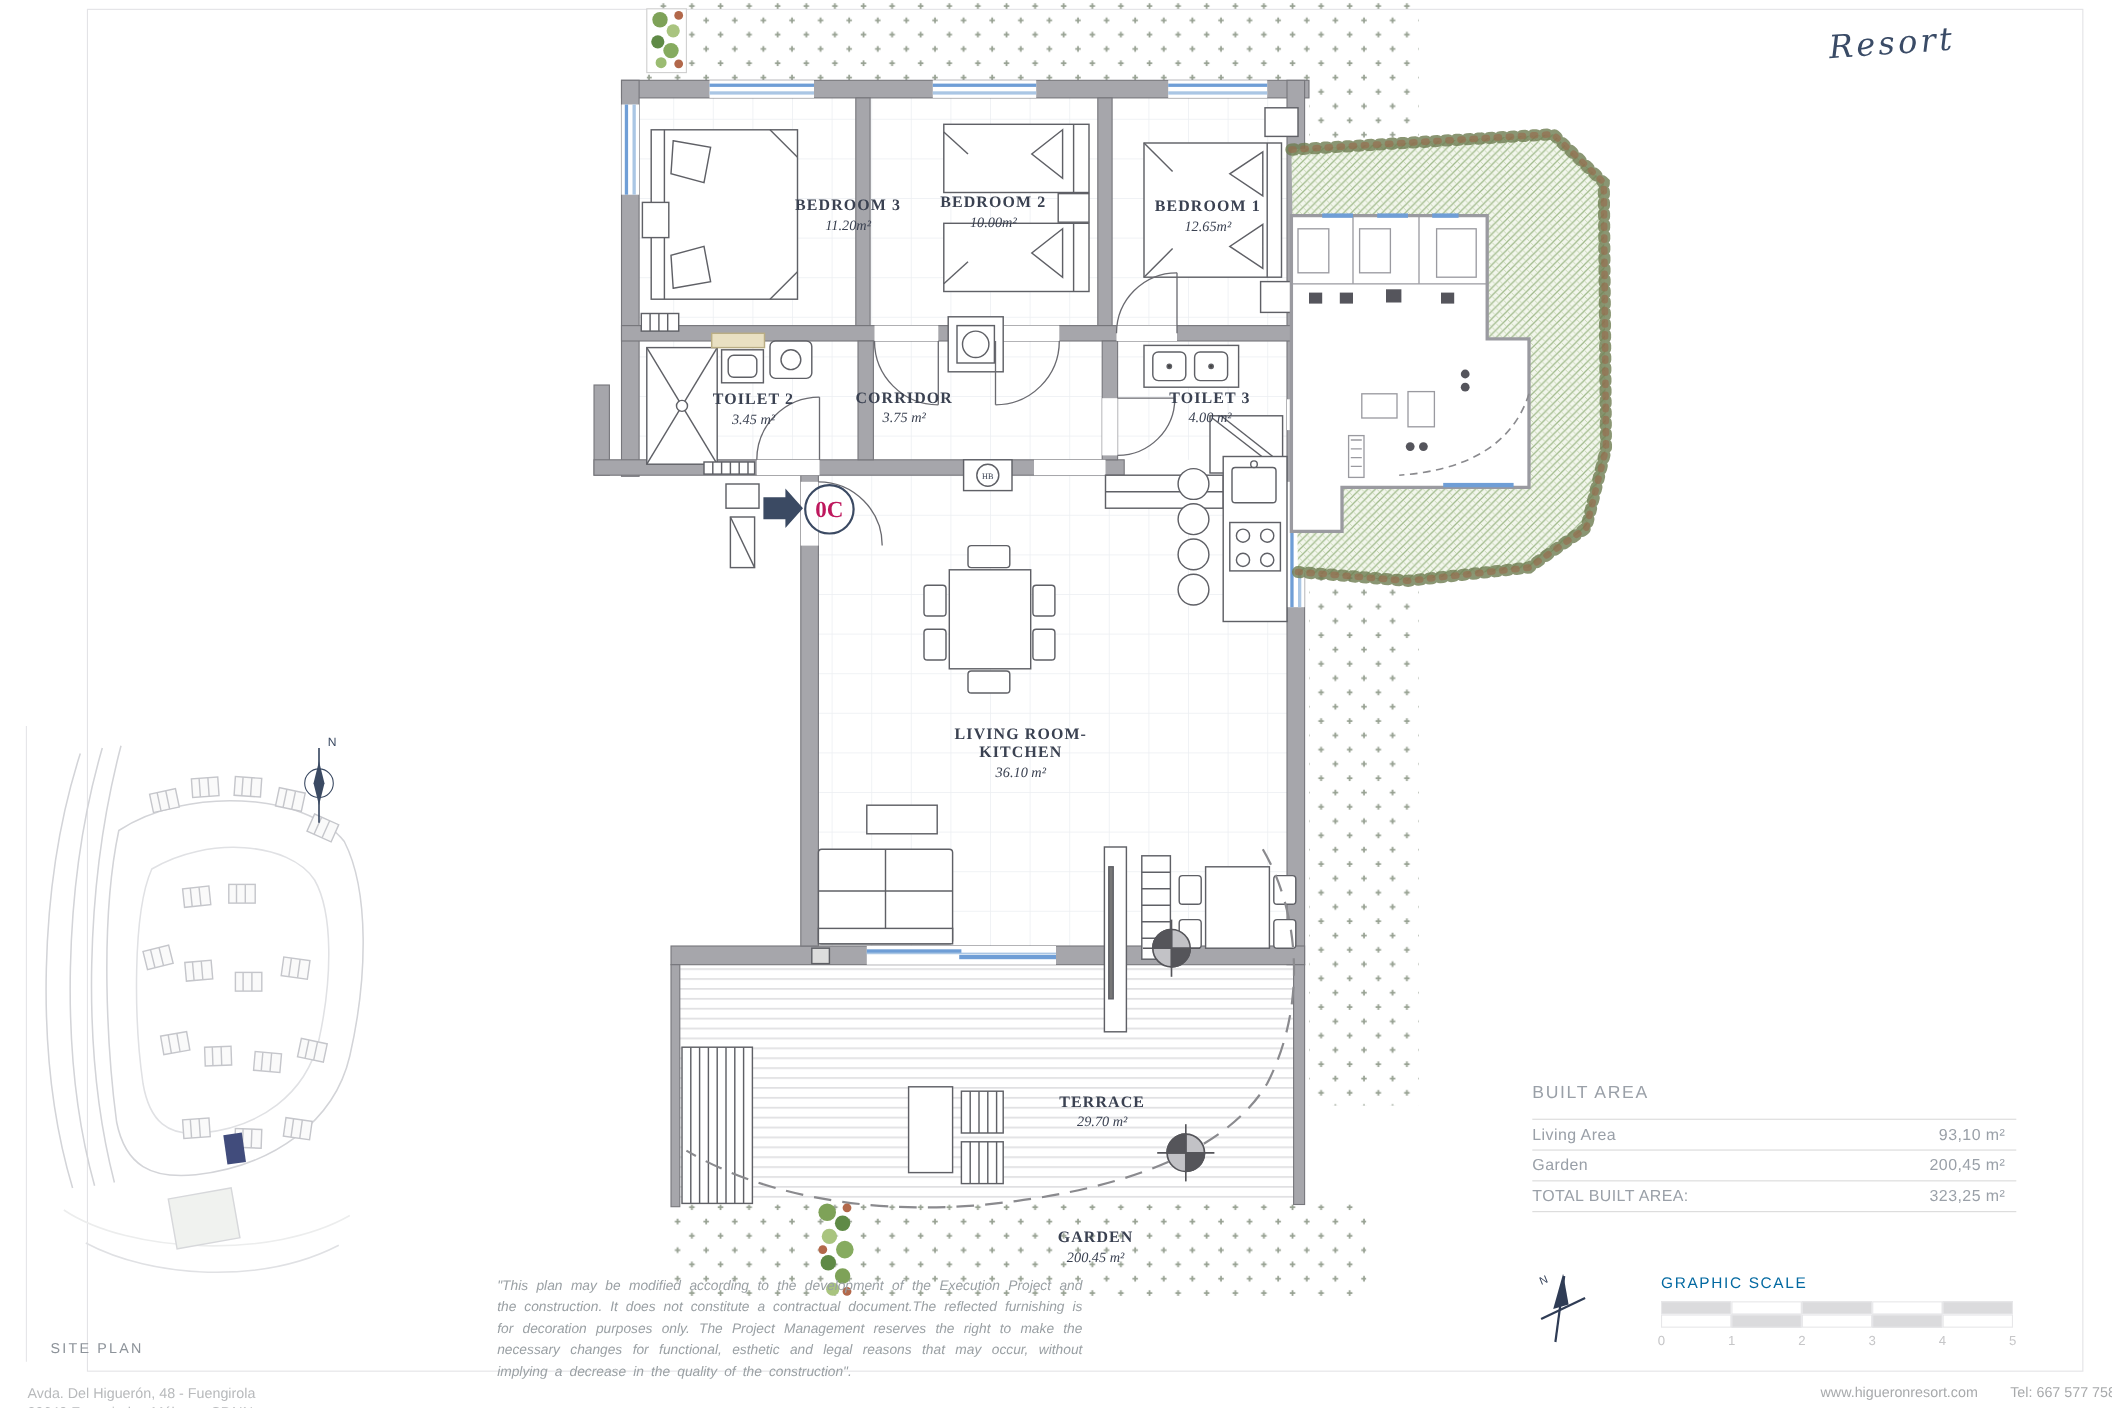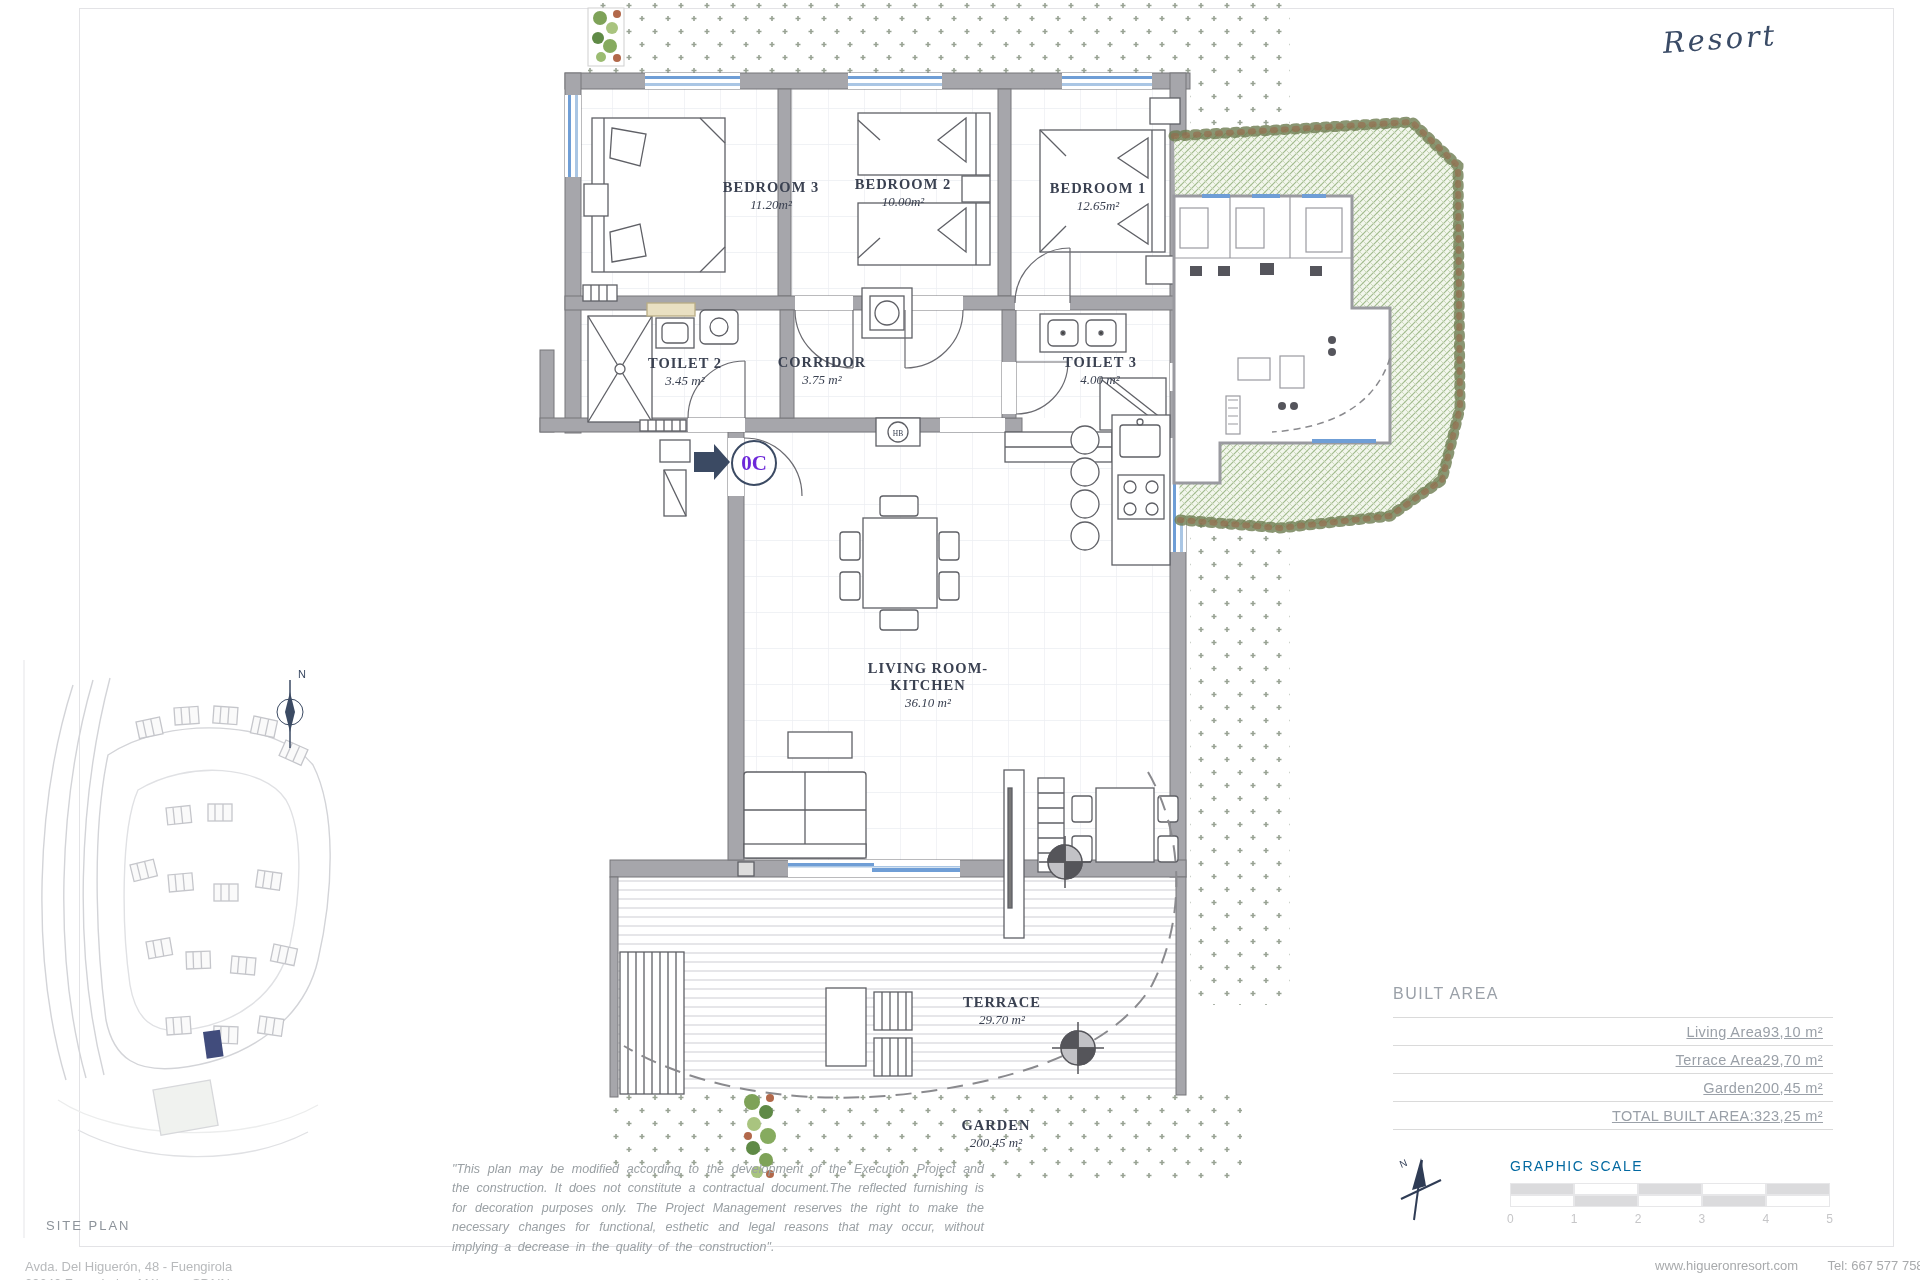--- a/index.html
+++ b/index.html
@@ -20,27 +20,27 @@
 
   
   .room-lbl{position:absolute;transform:translate(-50%,-50%);text-align:center;
             font-family:"Liberation Serif",serif;color:#3a4151;white-space:nowrap;}
   .room-lbl .rname{display:block;font-size:14.5px;font-weight:700;letter-spacing:1px;}
   .room-lbl .rarea{display:block;font-size:13px;font-style:italic;margin-top:1px;}
   .room-lbl.wrap{white-space:normal;width:160px;}
 
   .unit-badge{position:absolute;left:731px;top:440px;width:42px;height:42px;border:2.5px solid #3b4a63;
               border-radius:50%;display:flex;align-items:center;justify-content:center;
-              font-family:"Liberation Serif",serif;font-size:21px;font-weight:700;color:#6d28d9;background:rgba(255,255,255,.6);}
+              font-family:"Liberation Serif",serif;font-size:21px;font-weight:700;color:#be185d;background:rgba(255,255,255,.6);}
 
   
   .built{position:absolute;left:1393px;top:985px;width:440px;color:#9aa0a8;}
   .built .bhead{font-size:16px;letter-spacing:1.5px;margin-bottom:14px;}
-  .built .brow{display:flex;justify-content:flex-end;align-items:center;
-               border-top:1px solid #dadada;height:27px;font-size:14.5px;letter-spacing:.4px;text-decoration:underline;}
+  .built .brow{display:flex;justify-content:space-between;align-items:center;
+               border-top:1px solid #dadada;height:27px;font-size:14.5px;letter-spacing:.4px;}
   .built .brow:last-child{border-bottom:1px solid #dadada;}
   .built .bval{padding-right:10px;}
 
   
   .scaleblock{position:absolute;left:1398px;top:1152px;width:440px;height:92px;color:#b9bcbf;}
   .scaleblock .slabel{position:absolute;left:112px;top:6px;font-size:14px;letter-spacing:1.5px;color:#0369a1;}
   .scalebar{position:absolute;left:112px;top:31px;width:320px;}
   .scalebar .rowseg{display:flex;height:12px;}
   .scalebar .seg{width:64px;height:12px;box-sizing:border-box;border:1px solid #e7e7e9;}
   .seg.g{background:#dbdbdd;} .seg.w{background:#ffffff;}
@@ -441,24 +441,20 @@
       <text x="280" y="18" font-size="11" fill="#3b4a63" font-family="Liberation Sans,sans-serif">N</text>
     </g>
   </svg>
   <div class="siteplan-lbl">SITE PLAN</div>
 
   <div class="built">
     <div class="bhead">BUILT AREA</div>
     <div class="brow">
       <span>Living Area</span>
       <span class="bval">93,10 m²</span>
-      </div>
-    <div class="brow">
-      <span>Terrace Area</span>
-      <span class="bval">29,70 m²</span>
       </div>
     <div class="brow">
       <span>Garden</span>
       <span class="bval">200,45 m²</span>
       </div>
     <div class="brow">
       <span>TOTAL BUILT AREA:</span>
       <span class="bval">323,25 m²</span>
       </div>
   </div>

